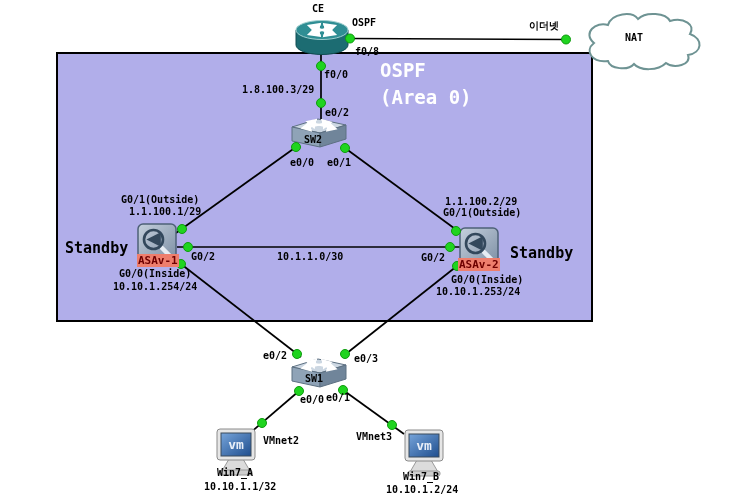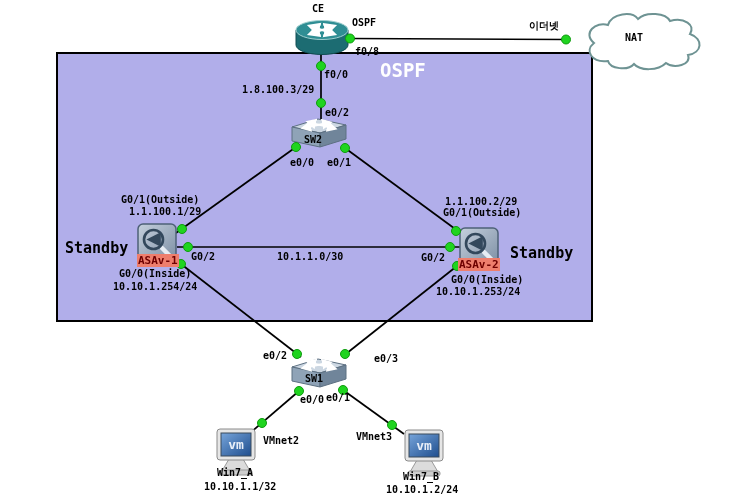--- a/index.html
+++ b/index.html
@@ -40,20 +40,21 @@
       <linearGradient id="scrgrad" x1="0" y1="0" x2="1" y2="1">
         <stop offset="0" stop-color="#76a4da"></stop>
           <stop offset="1" stop-color="#1f4e8e"></stop>
       </linearGradient>
     </defs>
   </svg>
 
   <div class="area-box"></div>
   <div class="ospf-label">
     <div>OSPF</div>
+    <div>(Area 0)</div>
   </div>
 
   <svg class="links" width="750" height="502">
     <line class="link" x1="350" y1="38.5" x2="567" y2="39.5"></line>
     <line class="link" x1="321" y1="48" x2="321" y2="122"></line>
     <line class="link" x1="296" y1="147" x2="176" y2="233"></line>
     <line class="link" x1="345" y1="148" x2="462" y2="234"></line>
     <line class="link" x1="177" y1="247" x2="460" y2="247"></line>
     <line class="link" x1="181" y1="264" x2="301" y2="357"></line>
     <line class="link" x1="457" y1="266" x2="342" y2="357"></line>
@@ -179,21 +180,21 @@
 
   <div class="lbl" style="left:445px;top:196px">1.1.100.2/29</div>
   <div class="lbl" style="left:443px;top:207px">G0/1(Outside)</div>
   <div class="lbl lbl-lg" style="left:510px;top:244px">Standby</div>
   <div class="lbl" style="left:421px;top:252px">G0/2</div>
   <div class="lbl" style="left:458px;top:258px"><span class="badge">ASAv-2</span></div>
   <div class="lbl" style="left:451px;top:274px">G0/0(Inside)</div>
   <div class="lbl" style="left:436px;top:286px">10.10.1.253/24</div>
 
   <div class="lbl" style="left:263px;top:350px">e0/2</div>
-  <div class="lbl" style="left:374px;top:353px">e0/3</div>
+  <div class="lbl" style="left:354px;top:353px">e0/3</div>
   <div class="lbl" style="left:305px;top:373px">SW1</div>
   <div class="lbl" style="left:300px;top:394px">e0/0</div>
   <div class="lbl" style="left:326px;top:392px">e0/1</div>
 
   <div class="lbl" style="left:263px;top:435px">VMnet2</div>
   <div class="lbl" style="left:356px;top:431px">VMnet3</div>
   <div class="lbl" style="left:217px;top:467px">Win7_A</div>
   <div class="lbl" style="left:204px;top:481px">10.10.1.1/32</div>
   <div class="lbl" style="left:403px;top:471px">Win7_B</div>
   <div class="lbl" style="left:386px;top:484px">10.10.1.2/24</div>

